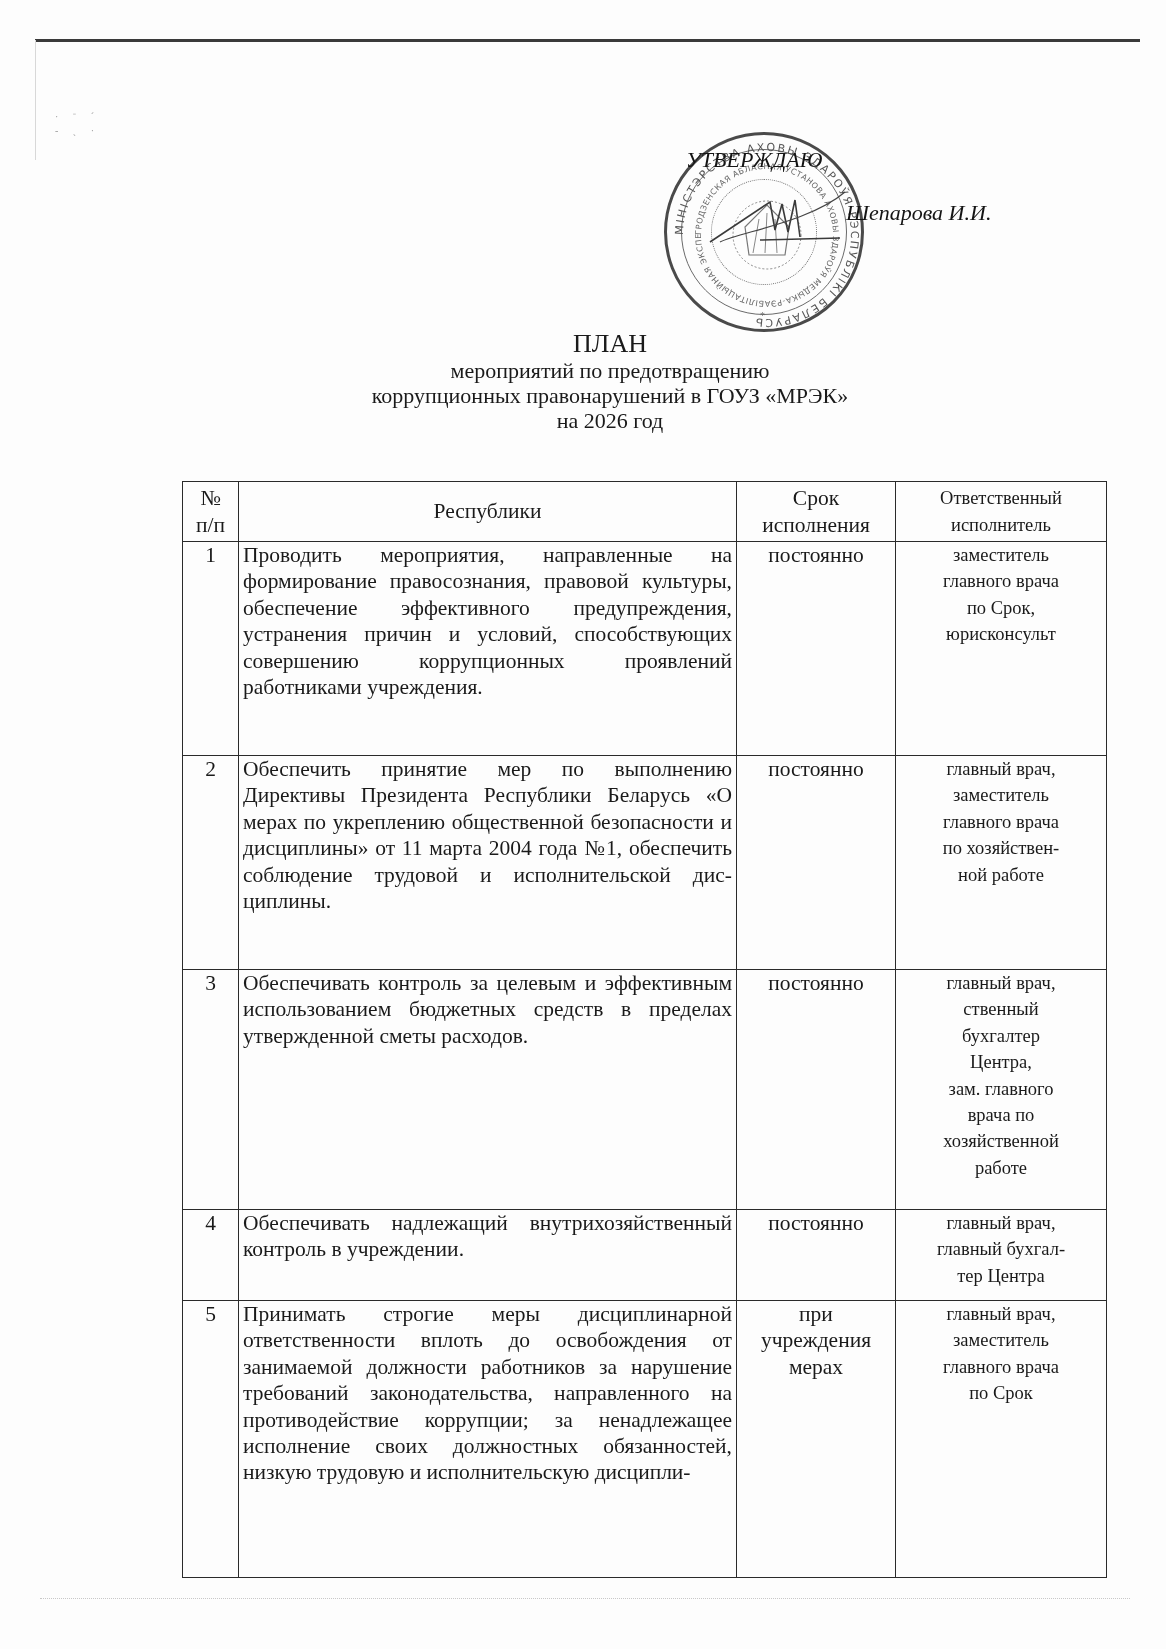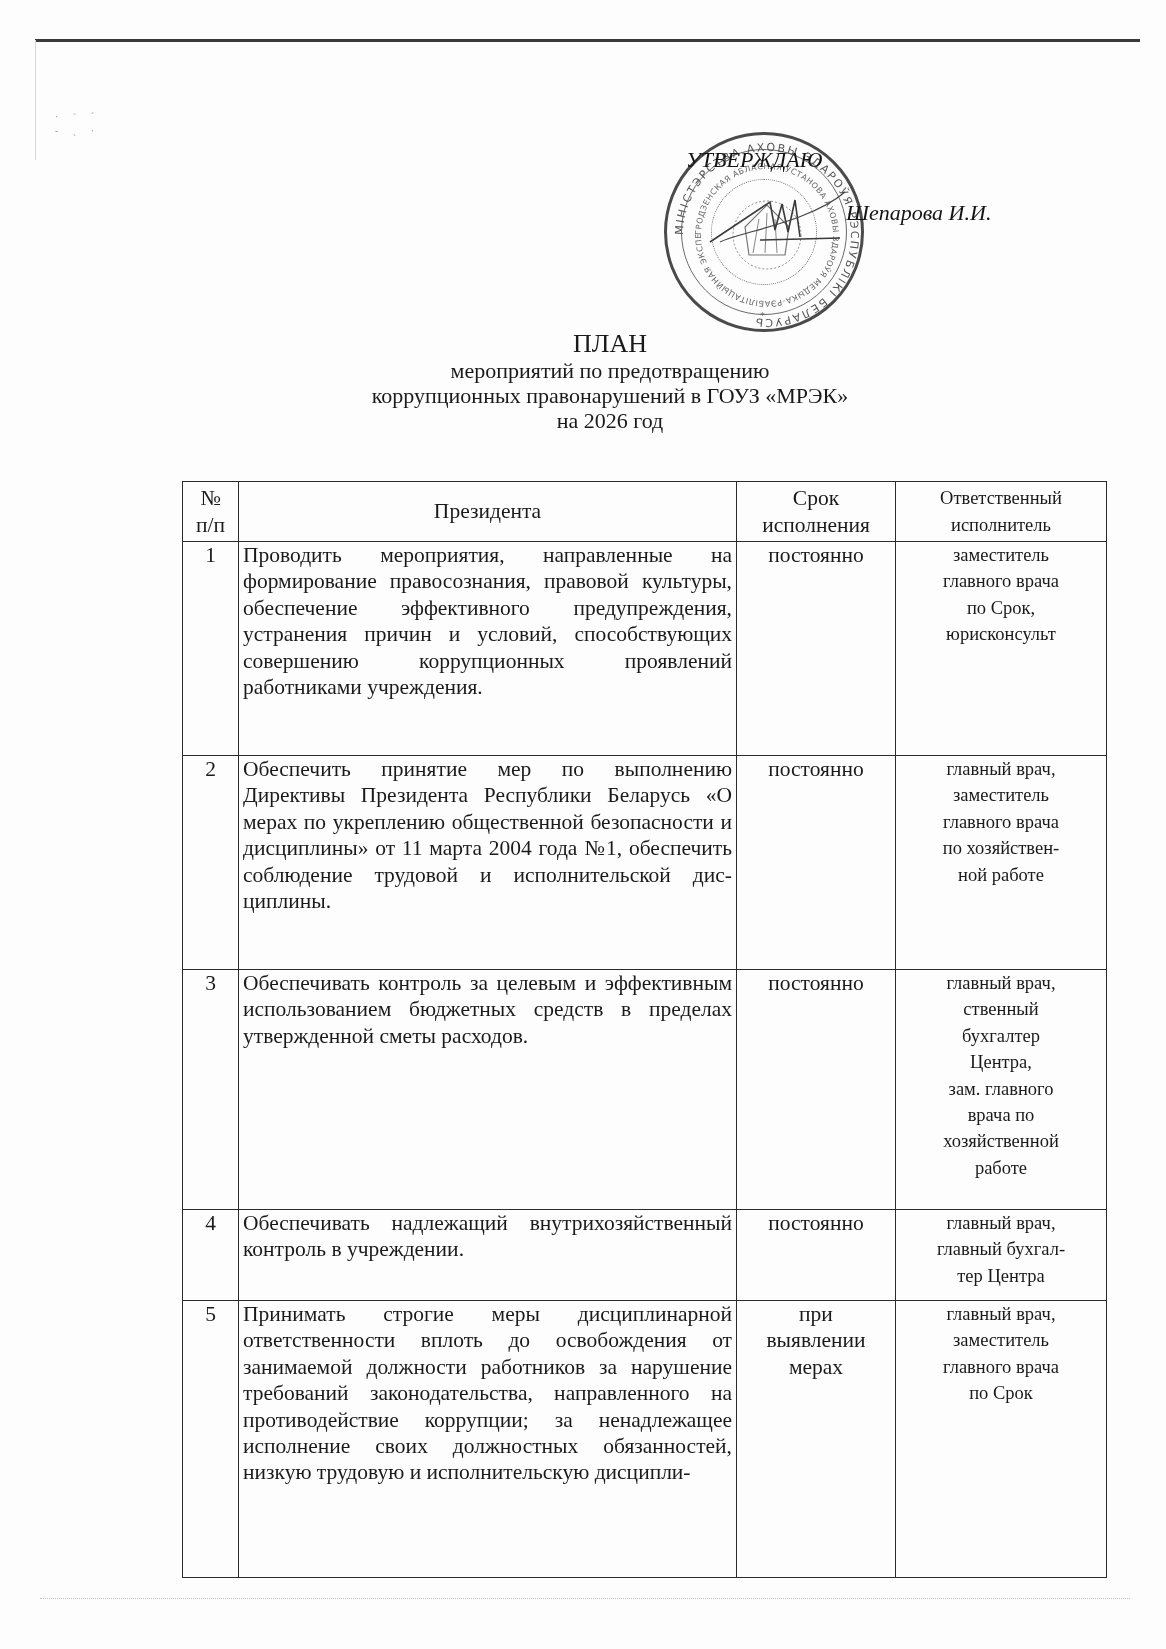--- a/index.html
+++ b/index.html
@@ -122,21 +122,21 @@
     <col style="width:498px">
     <col style="width:159px">
     <col style="width:211px">
   </colgroup>
   <thead>
     <tr style="height:60px">
       <th class="c-num">
         <div>№</div>
         <div>п/п</div>
       </th>
-      <th>Президента</th>
+      <th>Республики</th>
       <th>
         <div>Срок</div>
         <div>исполнения</div>
       </th>
       <th class="c-resp">
         <div>Ответственный</div>
         <div>исполнитель</div>
       </th>
     </tr>
   </thead>
@@ -187,21 +187,21 @@
         <div>главный врач,</div>
         <div>главный бухгал-</div>
         <div>тер Центра</div>
       </td>
     </tr>
     <tr style="height:277px">
       <td class="c-num">5</td>
       <td class="c-act">Принимать строгие меры дисциплинарной ответственности вплоть до освобождения от занимаемой должности работников за нарушение требований законодательства, направленного на противодействие кор­рупции; за ненадлежащее исполнение своих должностных обязанностей, низкую трудовую и исполнительскую дисципли-</td>
       <td class="c-term">
         <div>при</div>
-        <div>выявлении</div>
+        <div>учреждения</div>
         <div>мерах</div>
       </td>
       <td class="c-resp">
         <div>главный врач,</div>
         <div>заместитель</div>
         <div>главного врача</div>
         <div>по Срок</div>
       </td>
     </tr>
   </tbody>

